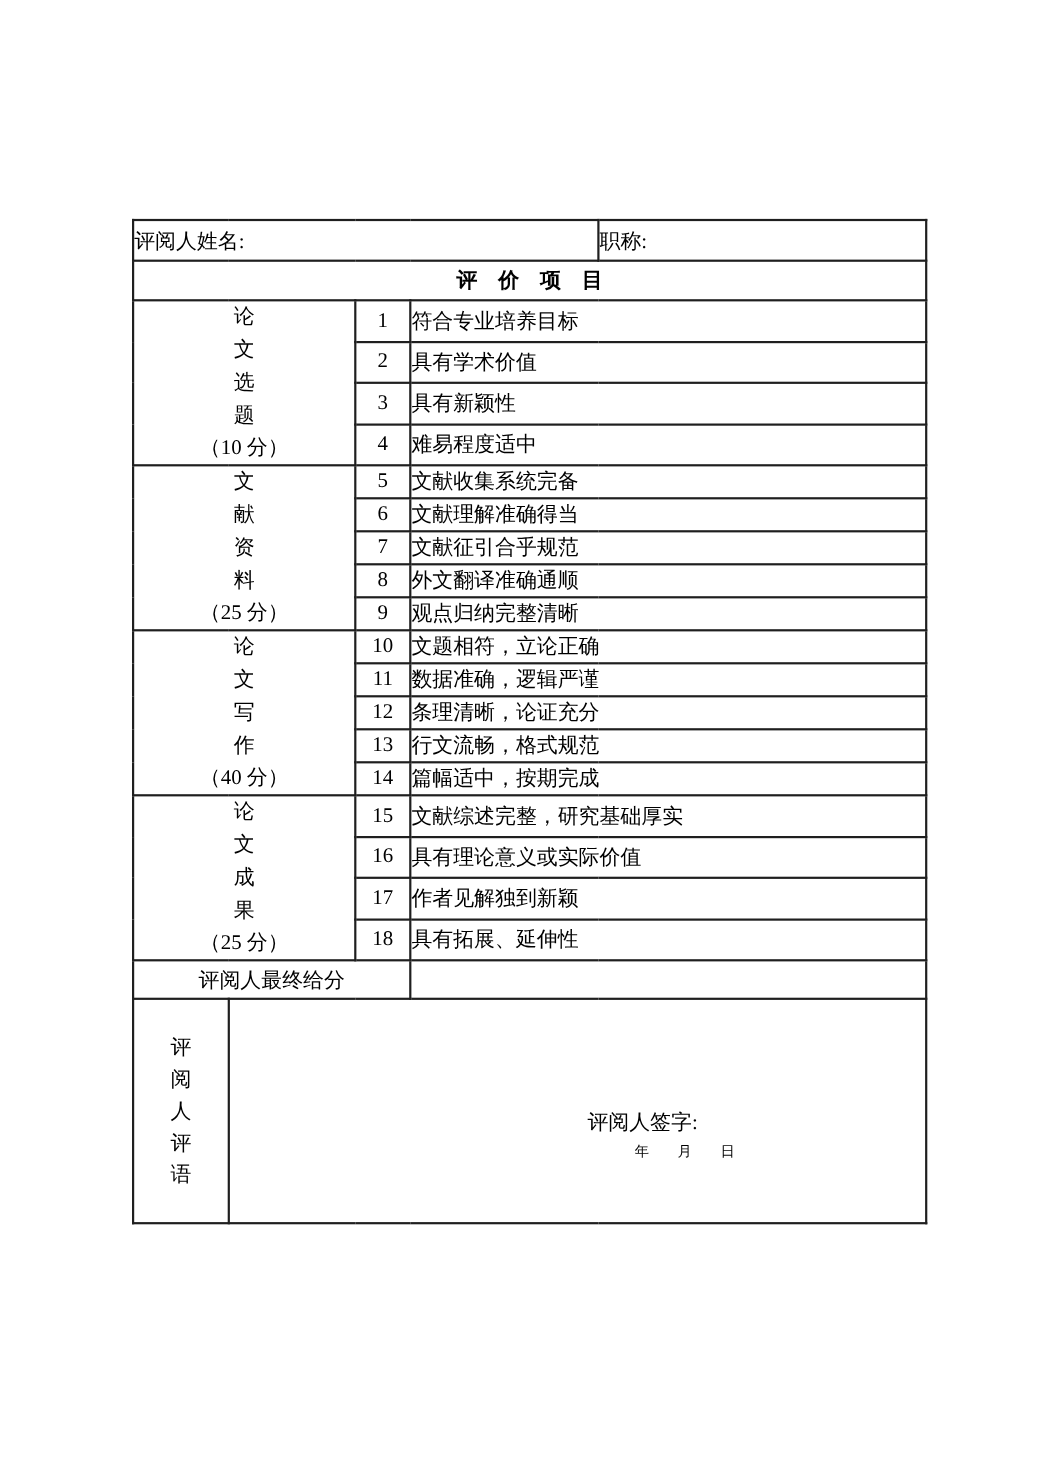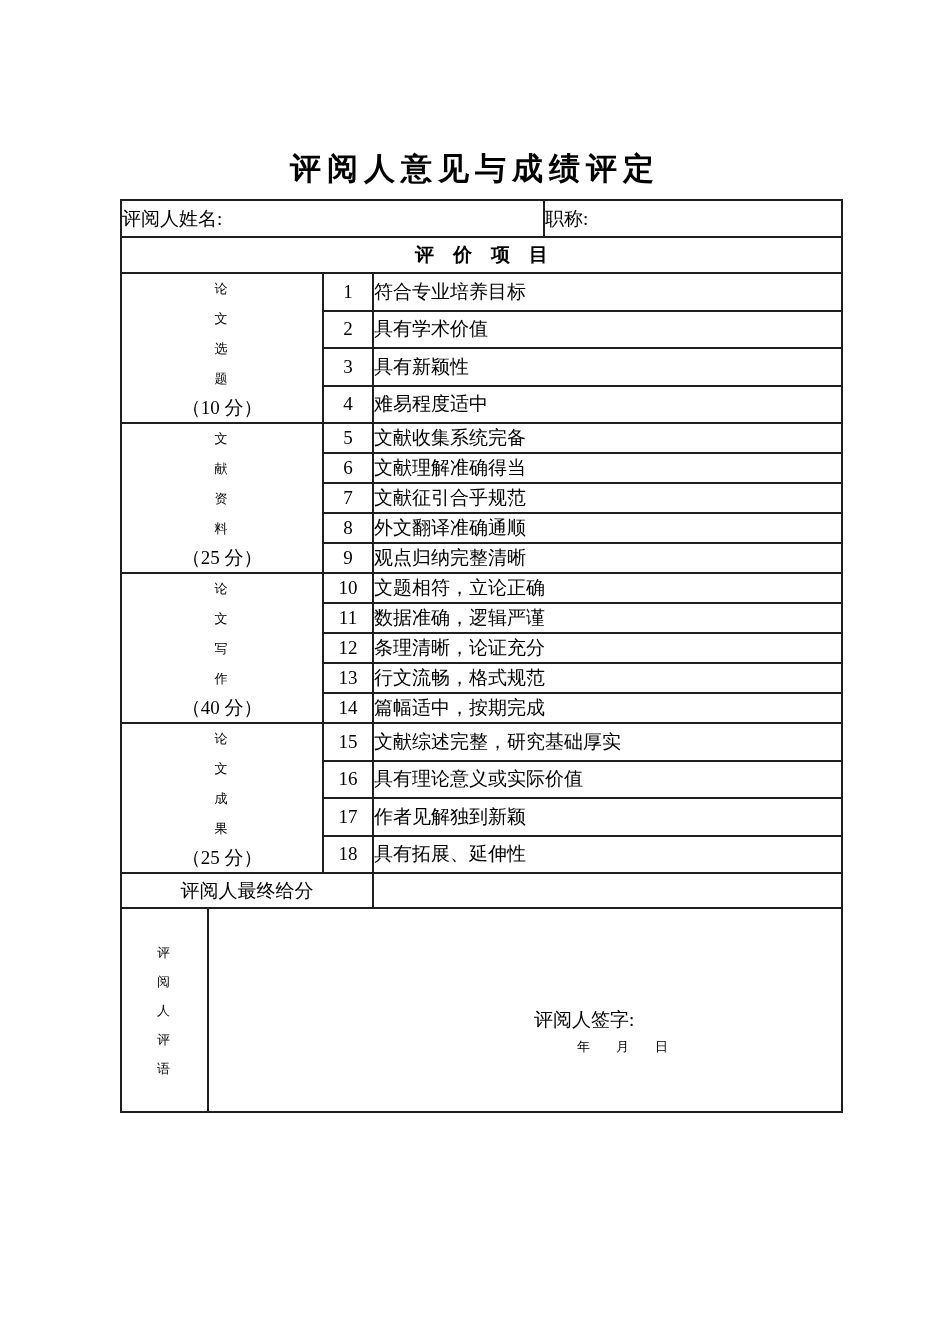--- a/index.html
+++ b/index.html
@@ -52,22 +52,22 @@
     font-size: 20px;
     font-family: Liberation Sans, sans-serif;
   }
 
   td.cat { text-align: center; }
   .vlabel {
     width: 1.15em;
     margin: 0 auto;
     word-break: break-all;
     line-height: 30px;
-    font-size: 13px;
-    text-align: left;
+    font-size: 19px;
+    text-align: center;
   }
   .vnote {
     white-space: nowrap;
     line-height: 28px;
     font-size: 19px;
     text-align: center;
   }
 
   td.num  { text-align: center; font-size: 20px; }
   td.desc { padding-left: 17px; }
@@ -79,21 +79,20 @@
 
   td.comments-content { position: relative; }
   .sig  { position: absolute; left: 325px; top: 98px;  font-size: 19px; white-space: pre; }
   .date { position: absolute; left: 368px; top: 129px; font-size: 13px; white-space: pre; }
 </style>
 </head>
 <body>
 
 <div class="page">
 
-  <div class="doc-title">评阅人意见与成绩评定</div>
 
   <table class="form">
     <colgroup>
       <col style="width:87px">
       <col style="width:115px">
       <col style="width:50px">
       <col style="width:171px">
       <col style="width:298px">
     </colgroup>
 

